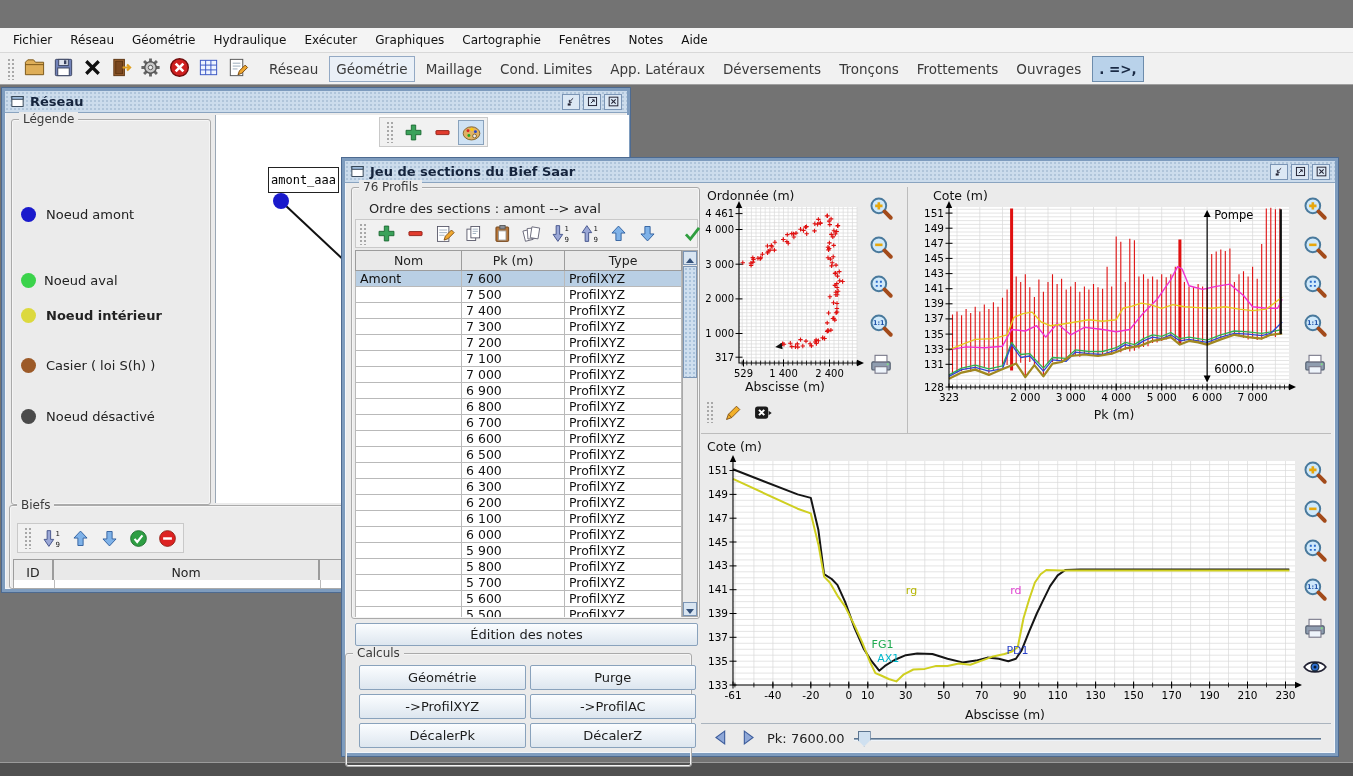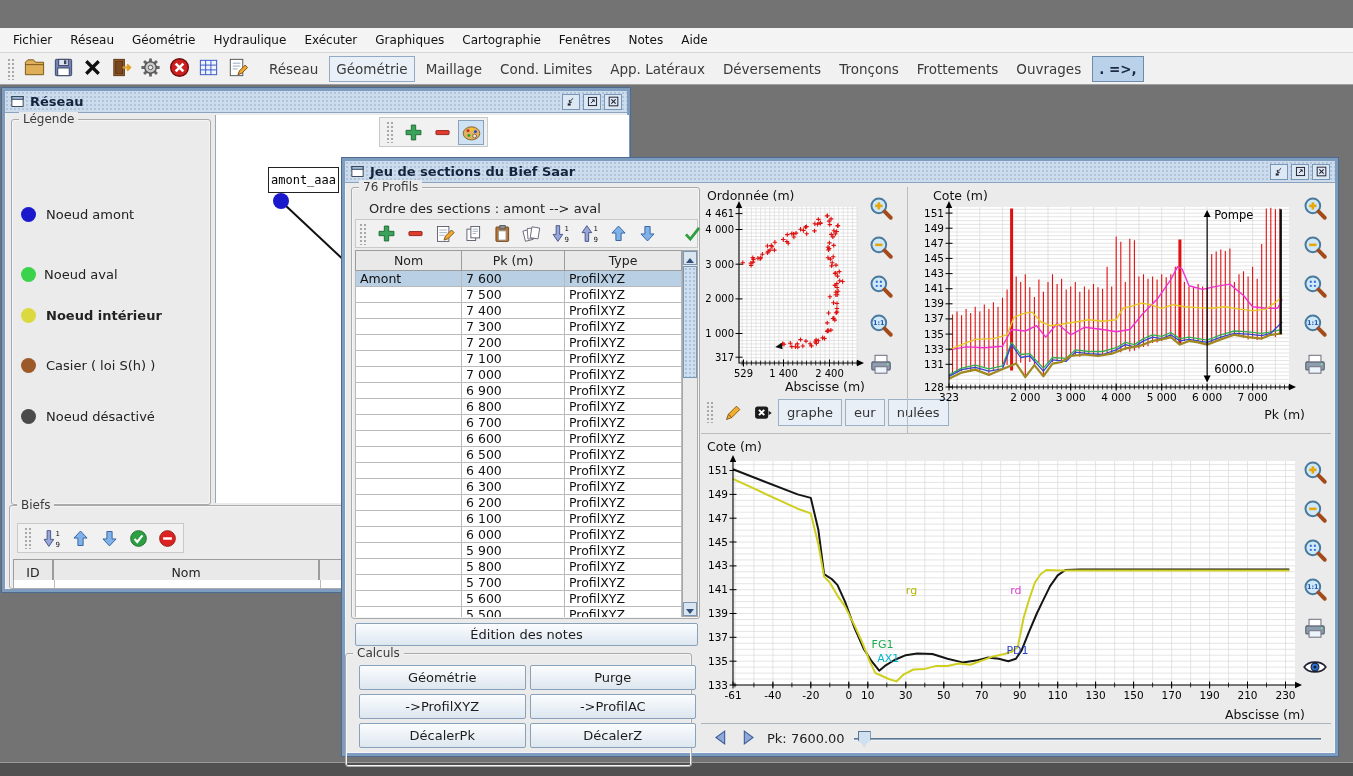--- a/index.html
+++ b/index.html
@@ -88,21 +88,21 @@
   .sbtn.up i{border-bott om:5px solid #33507a;border-bottom:5px solid #33507a}
   .sbtn.down i{border-top:5px solid #33507a}
   #sthumb{position:absolute;left:0;top:15px;width:14px;height:112px;background-color:#cfdfef;
     background-image:radial-gradient(#aac3dc 1px,transparent 1.1px);background-size:4px 4px;border:1px solid #7b95b5}
   #notes-btn{position:absolute;left:10px;top:462px;width:343px;height:23px}
   #calc-grid{position:absolute;left:14px;top:504px;width:337px;display:grid;
     grid-template-columns:1fr 1fr;gap:4px}
   .cbtn{height:25px}
 
   .ctitle{position:absolute;font-size:12.5px;color:#111}
-  .cxlabel{position:absolute;font-size:12.5px;color:#111;text-align:right}
+  .cxlabel{position:absolute;font-size:12.5px;color:#111;text-align:center}
   .chart-tools{position:absolute;display:flex;flex-direction:column;gap:11px;align-items:center;width:36px}
   .chart-tools .icbtn{width:30px;height:28px}
   .chart-tools .icbtn svg{width:26px;height:26px}
   #plan-title{left:362px;top:27px}
   #plan-chart{position:absolute;left:360px;top:40px;width:160px;height:178px}
   #plan-xlabel{left:360px;top:218px;width:160px}
   #plan-tools{left:518px;top:32px}
   #tabsrow{position:absolute;left:358px;top:236px;width:202px;height:30px;display:flex;gap:3px;align-items:center}
   .tab{background:#e9eff6;border:1px solid #9ab0c6;padding:5px 8px;font-size:13px;color:#333;white-space:nowrap;overflow:hidden}
   #long-title{left:588px;top:27px}
@@ -435,21 +435,21 @@
         <div class="hdrcell" style="width: 306px;">N</div>
       </div>
     <div id="biefs-stub">
         <i style="left:40px"></i>
         <i style="left:306px"></i>
       </div>
   <div class="litem" style="top: 115px;">
         <span class="ldot" style="background: rgb(26, 26, 204);"></span>
         <span>Noeud amont</span>
       </div>
-      <div class="litem" style="top: 175px; gap: 8px;">
+      <div class="litem" style="top: 181px; gap: 8px;">
         <span class="ldot" style="background: rgb(59, 211, 75);"></span>
         <span>Noeud aval</span>
       </div>
       <div class="litem" style="top: 216.2px; font-weight: bold;">
         <span class="ldot" style="background: rgb(220, 217, 62);"></span>
         <span>Noeud intérieur</span>
       </div>
       <div class="litem" style="top: 266.8px;">
         <span class="ldot" style="background: rgb(156, 90, 40);"></span>
         <span>Casier ( loi S(h) )</span>
@@ -716,25 +716,20 @@
       </div>
 
     <div id="tabsrow">
       <div class="grip"></div>
       <button class="icbtn"><svg viewBox="0 0 24 24">
             <use href="#i-pencil"></use>
           </svg></button>
       <button class="icbtn"><svg viewBox="0 0 24 24">
             <use href="#i-xstamp"></use>
           </svg></button>
-      <span id="tabs-labels" style="display:flex;gap:3px">
-          <span class="tab">graphe</span>
-          <span class="tab">eur</span>
-          <span class="tab">nulées</span>
-        </span>
     </div>
 
     <div class="ctitle" id="long-title">Cote (m)</div>
     <div id="long-chart"><svg viewBox="0 0 382 204" width="382" height="204" font-family="&quot;DejaVu Sans&quot;,sans-serif">
           <rect x="26" y="6" width="340" height="180" fill="#ffffff"></rect>
           <path d="M34.0 6V186M56.8 6V186M79.5 6V186M102.3 6V186M125.0 6V186M147.7 6V186M170.5 6V186M193.2 6V186M215.9 6V186M238.7 6V186M261.4 6V186M284.1 6V186M306.9 6V186M329.6 6V186M352.4 6V186M26 186.0H366M26 182.2H366M26 178.4H366M26 174.7H366M26 170.9H366M26 167.1H366M26 163.3H366M26 159.5H366M26 155.7H366M26 152.0H366M26 148.2H366M26 144.4H366M26 140.6H366M26 136.8H366M26 133.1H366M26 129.3H366M26 125.5H366M26 121.7H366M26 117.9H366M26 114.2H366M26 110.4H366M26 106.6H366M26 102.8H366M26 99.0H366M26 95.2H366M26 91.5H366M26 87.7H366M26 83.9H366M26 80.1H366M26 76.3H366M26 72.6H366M26 68.8H366M26 65.0H366M26 61.2H366M26 57.4H366M26 53.6H366M26 49.9H366M26 46.1H366M26 42.3H366M26 38.5H366M26 34.7H366M26 31.0H366M26 27.2H366M26 23.4H366M26 19.6H366M26 15.8H366M26 12.1H366M26 8.3H366" stroke="#dadada" stroke-width="0.7" fill="none"></path>
           <path d="M29.5 173.9V113.4M34.0 171.6V110.4M38.6 170.1V114.2M43.1 168.6V108.1M47.7 170.9V111.9M52.2 167.8V105.8M56.8 169.4V110.4M61.3 167.1V103.6M65.9 172.4V108.1M70.4 169.4V101.3M75.0 167.8V105.8M79.5 165.6V96.8M84.1 164.1V88.4M93.2 163.3V75.6M97.7 161.8V80.9M102.3 175.4V73.3M106.8 161.0V86.2M111.4 164.1V96.0M115.9 161.8V78.6M120.4 174.7V90.7M125.0 162.6V80.9M129.5 161.0V73.3M134.1 160.3V83.1M138.6 161.8V77.8M143.2 159.5V88.4M147.7 155.0V85.4M152.3 154.2V80.9M156.8 155.7V90.7M161.4 153.5V85.4M165.9 154.2V88.4M170.5 155.0V83.1M175.0 155.7V86.2M179.6 154.2V87.7M184.1 152.7V65.7M188.7 153.5V85.4M193.2 152.0V35.5M197.8 151.2V40.8M202.3 148.9V80.9M206.8 150.5V37.8M211.4 149.7V39.3M215.9 147.4V75.6M220.5 145.9V73.3M225.0 145.2V77.8M229.6 142.1V75.6M234.1 141.4V78.6M238.7 139.9V73.3M243.2 138.4V76.3M247.8 136.1V73.3M252.3 139.1V65.7M261.4 139.9V80.9M266.0 139.1V85.4M270.5 140.6V86.2M275.1 141.4V83.1M279.6 142.9V85.4M284.1 143.6V87.7M288.7 142.1V52.9M293.2 138.4V50.6M297.8 137.6V48.4M302.3 135.3V49.9M306.9 133.1V47.6M311.4 133.8V80.9M316.0 135.3V73.3M320.5 136.8V70.3M325.1 138.4V75.6M329.6 137.6V65.7M334.2 139.1V77.8M338.7 138.4V43.1M343.3 136.8V7.5M347.8 134.6V6.8M352.4 136.1V8.3M356.9 133.8V7.5" stroke="#e01010" stroke-width="1.1" fill="none"></path>
           <path d="M88.6 169.4V7.5M256.9 143.6V38.5" stroke="#e01010" stroke-width="3" fill="none"></path>
           <polyline points="26.0,148.9 43.1,145.9 61.3,146.7 79.5,145.2 88.6,128.5 102.3,130.0 113.6,124.7 122.7,136.1 134.1,122.5 147.7,133.8 161.4,126.3 179.6,128.5 193.2,130.8 206.8,128.5 220.5,111.9 234.1,98.3 247.8,78.6 254.6,65.7 259.1,68.0 266.0,84.7 279.6,88.4 293.2,85.4 306.9,83.1 320.5,94.5 329.6,105.8 343.3,107.3 354.6,107.3 359.2,98.3" fill="none" stroke="#ee30d0" stroke-width="1.4" stroke-linejoin="round"></polyline>
           <polyline points="26.0,148.9 38.6,143.6 52.2,138.4 70.4,137.6 84.1,133.8 90.9,116.4 100.0,112.6 109.1,111.1 118.2,121.0 127.3,124.7 138.6,123.2 152.3,121.0 165.9,118.7 179.6,120.2 193.2,118.7 200.0,107.3 209.1,105.1 218.2,102.1 227.3,103.6 238.7,107.3 250.0,103.6 261.4,105.8 275.1,106.6 288.7,107.3 302.3,105.8 316.0,108.1 329.6,109.6 343.3,108.1 359.2,96.0" fill="none" stroke="#e6c920" stroke-width="1.4" stroke-linejoin="round"></polyline>

